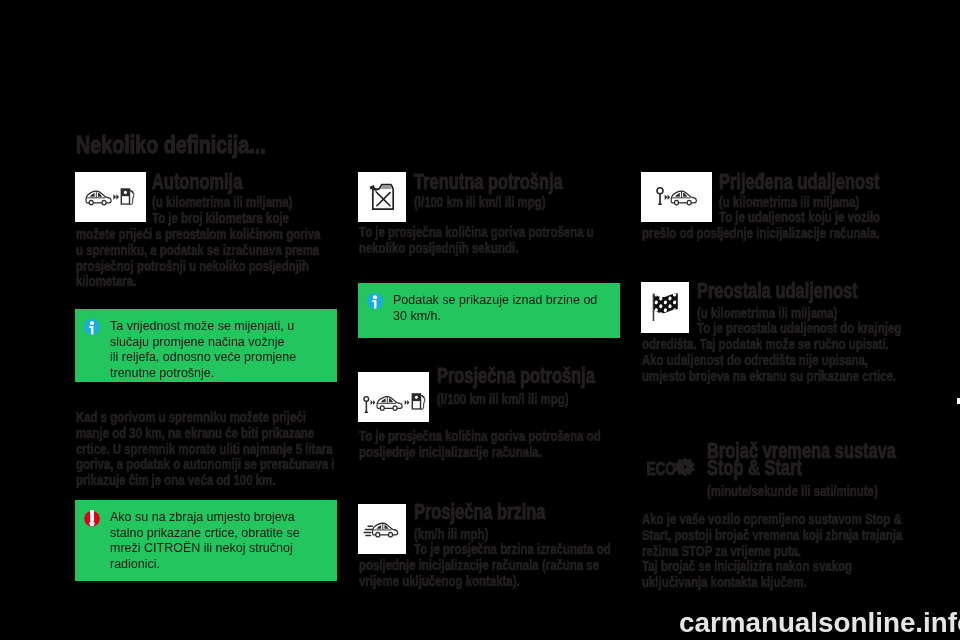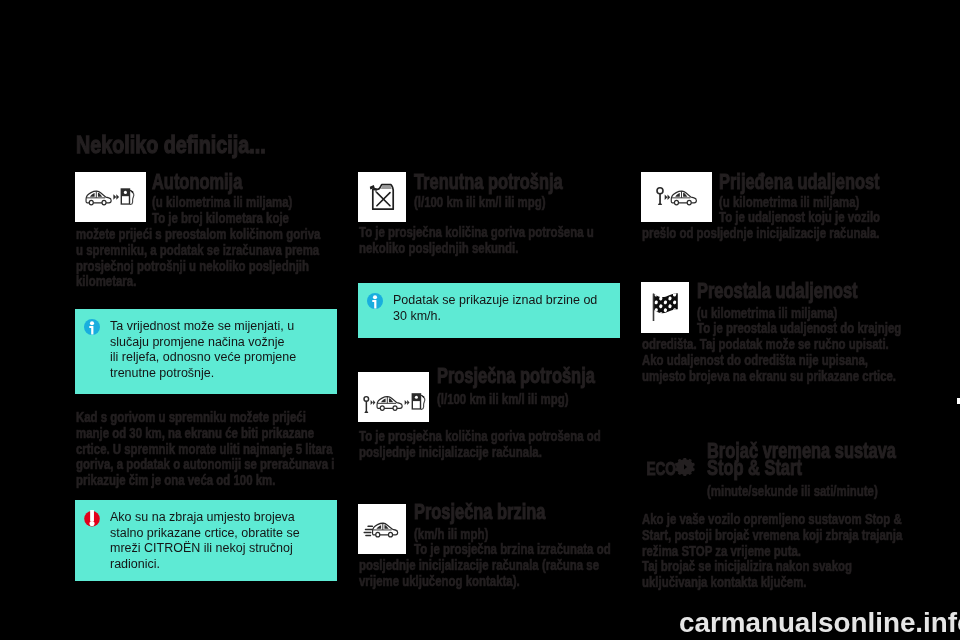--- a/index.html
+++ b/index.html
@@ -31,21 +31,21 @@
     position:absolute;color:#231f20;font-size:15.1px;font-weight:bold;line-height:15.8px;
     paint-order:stroke;-webkit-text-stroke:0.7px #231f20;
     transform:scaleX(0.757);transform-origin:left top;white-space:pre;
   }
 
   
   .icon-box{position:absolute;background:#ffffff;}
   .icon-box svg{position:absolute;left:0;top:0;}
 
   
-  .note{position:absolute;background:#5eead4;}
+  .note{position:absolute;background:#22c55e;}
   .note .sym{position:absolute;display:block;}
   .note .sym svg{display:block;}
   .note .txt{
     position:absolute;color:#151515;font-size:12.5px;line-height:15.7px;
     white-space:pre;
   }
   .wm{position:absolute;color:#e5e5e5;font-size:27.8px;white-space:nowrap;font-weight:bold;}
   .tab{position:absolute;background:#ffffff;}
 </style>
 </head>
@@ -86,21 +86,21 @@
     </svg>
   </div>
   <div class="head" style="left:152px;top:169px">Autonomija</div>
   <div class="unit" style="left:152px;top:193px">(u kilometrima ili miljama)</div>
   <div class="body" style="left:152px;top:210px">To je broj kilometara koje</div>
   <div class="body" style="left:76px;top:226px">možete prijeći s preostalom količinom goriva
 u spremniku, a podatak se izračunava prema
 prosječnoj potrošnji u nekoliko posljednjih
 kilometara.</div>
 
-  <div class="note" style="left:75px;top:309px;width:262px;height:85px">
+  <div class="note" style="left:75px;top:309px;width:262px;height:73px">
     <span class="sym" style="left:9px;top:10px">
       <svg width="16" height="16" viewBox="0 0 16 16">
         <circle cx="8" cy="8" r="8" fill="#19AEDE"></circle>
         <circle cx="8" cy="4.3" r="2.05" fill="#ffffff"></circle>
         <path d="M5.3 7.1 L9.4 7.1 L9.4 15.6 L7.2 15.6 L7.2 8.9 L5.3 8.9 Z" fill="#ffffff"></path>
       </svg>
     </span>
     <span class="txt" style="left:35px;top:10px">Ta vrijednost može se mijenjati, u
 slučaju promjene načina vožnje
 ili reljefa, odnosno veće promjene

